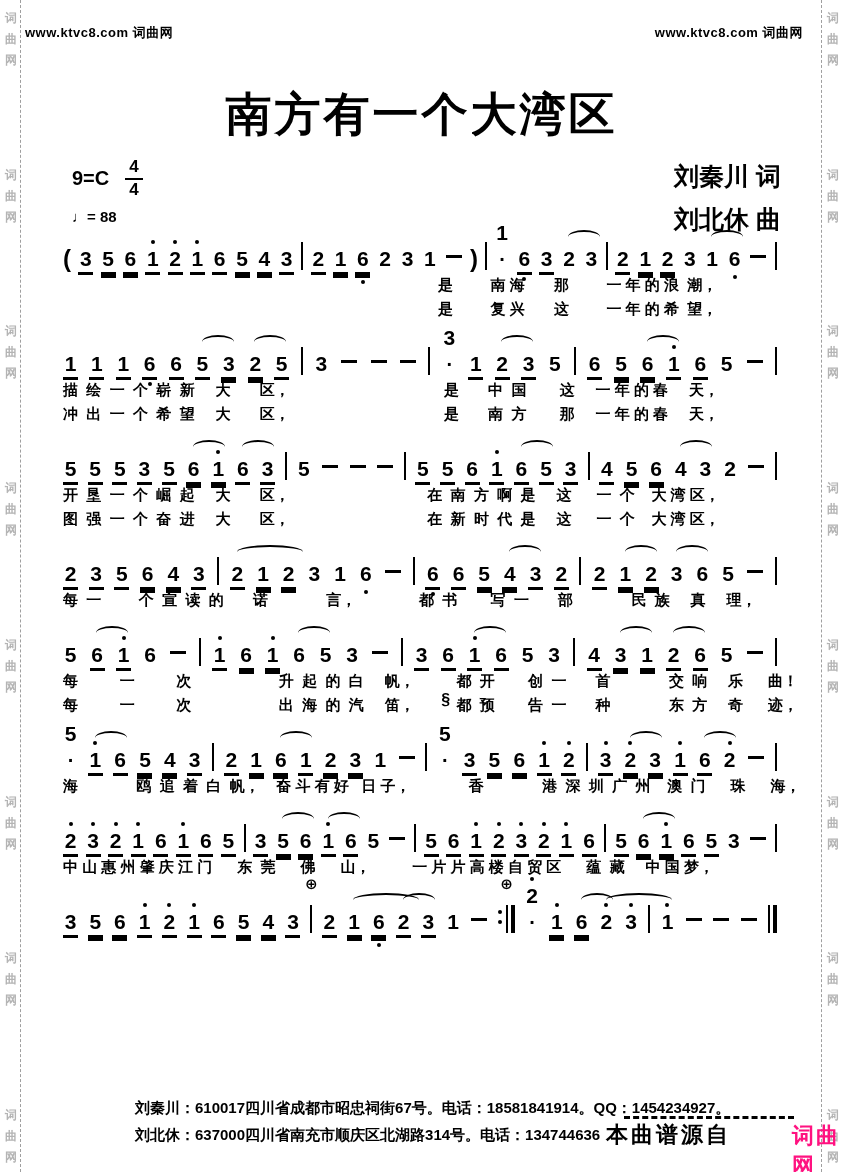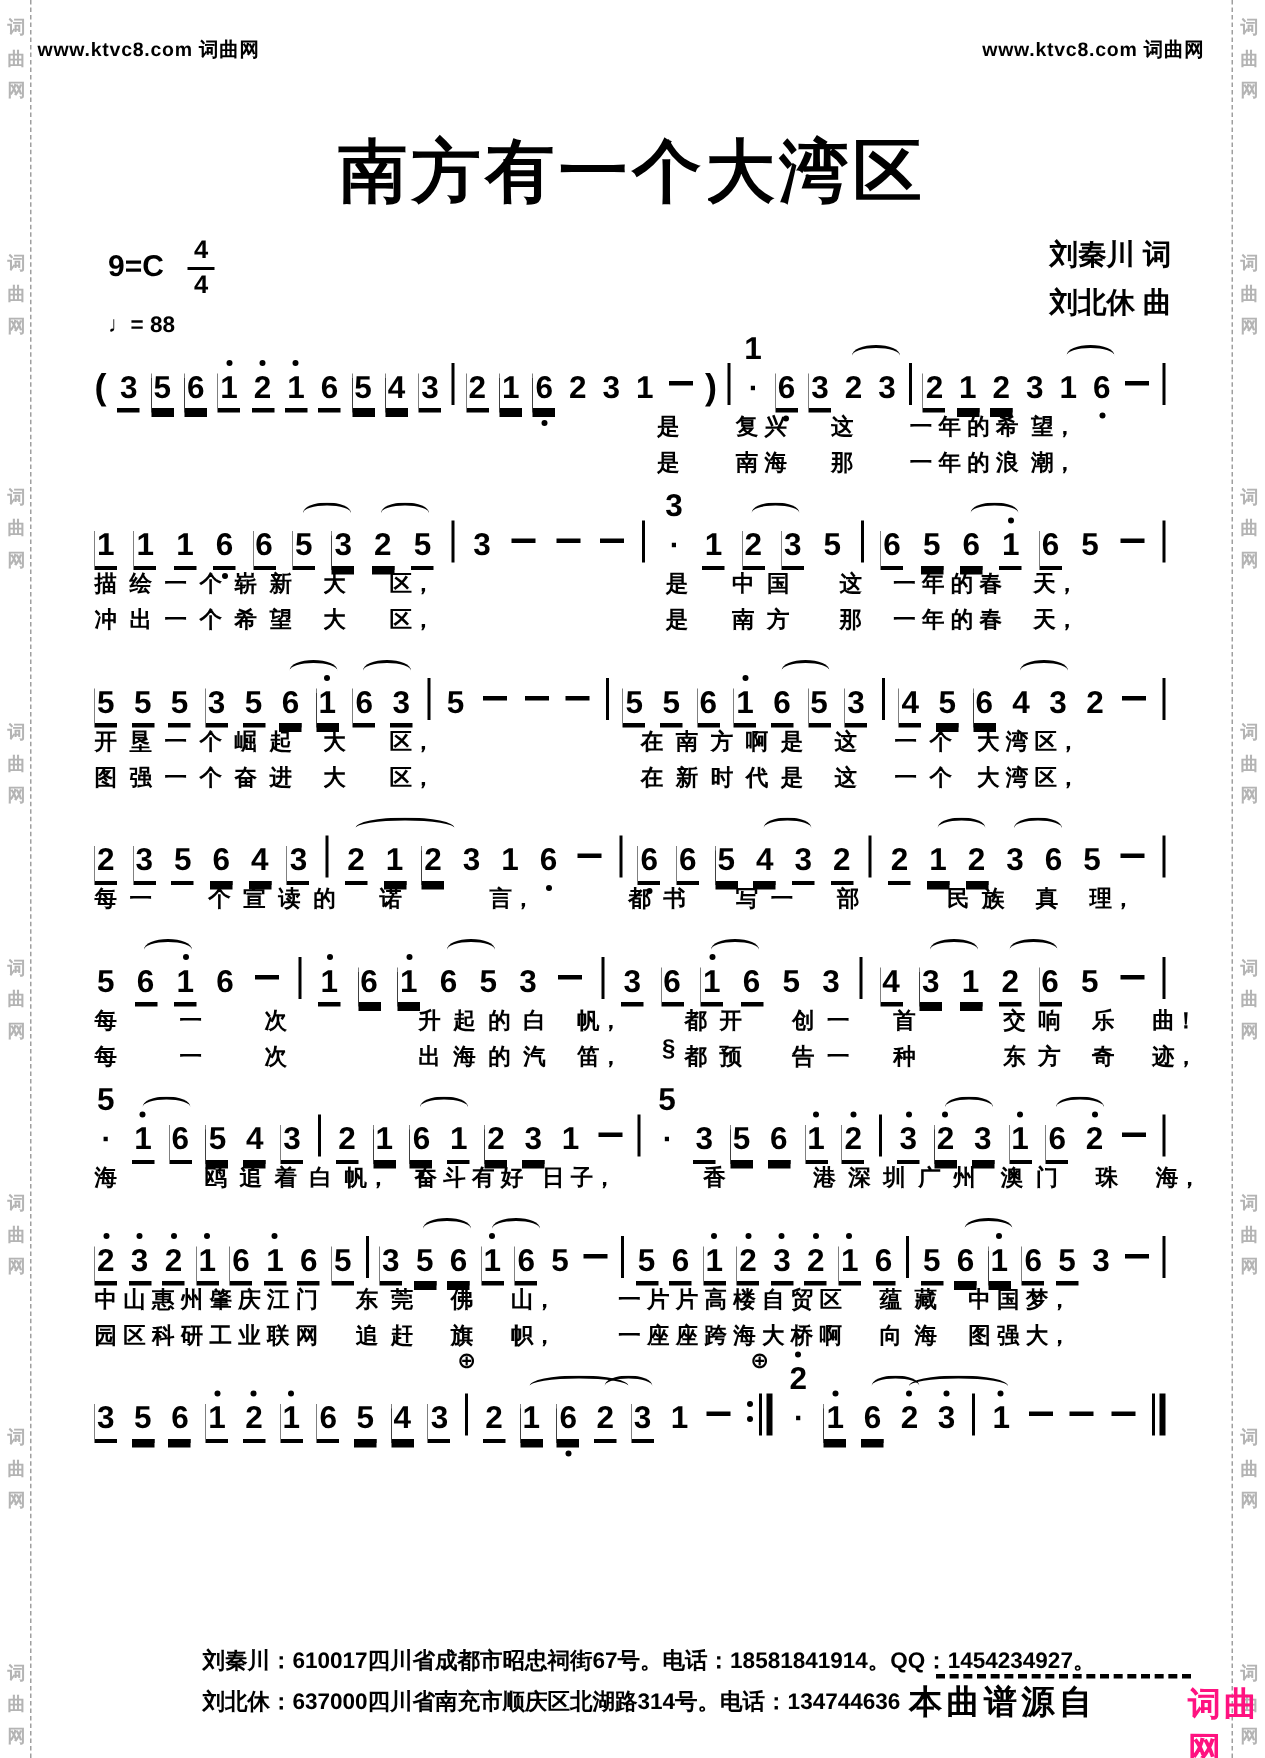--- a/index.html
+++ b/index.html
@@ -10,21 +10,21 @@
   .site.right{right:40px;}
   .title{position:absolute;top:84px;left:0;width:100%;text-align:center;
          font-size:46px;font-weight:bold;letter-spacing:3px;}
   .meta{position:absolute;top:158px;left:72px;}
   .keyrow{display:flex;align-items:center;font-size:20px;font-weight:bold;}
   .frac{display:inline-flex;flex-direction:column;align-items:center;margin-left:16px;
         font-size:17px;line-height:1.1;font-weight:bold;}
   .frac .top{border-bottom:2px solid #000;padding:0 4px 1px;}
   .frac .bot{padding:1px 4px 0;}
   .tempo{margin-top:9px;font-size:15px;font-weight:bold;}
-  .credits{position:absolute;top:155px;right:62px;text-align:right;font-size:19px;
+  .credits{position:absolute;top:155px;right:62px;text-align:right;font-size:25px;
            font-weight:bold;line-height:1.7;}
   
   .score{position:absolute;top:224px;left:63px;width:714px;}
   .system{margin-bottom:9px;}
   .notes{display:flex;justify-content:space-between;align-items:flex-end;height:48px;}
   .tok{position:relative;font-size:21px;font-weight:bold;line-height:26px;text-align:center;}
   .g{display:inline-block;min-width:13px;padding:0 1px;}
   .ad{font-size:20px;font-weight:bold;margin-left:1px;}
   .octdot{position:absolute;left:50%;transform:translateX(-50%);width:4px;height:4px;
           border-radius:50%;background:#000;}
@@ -213,22 +213,22 @@
         <div class="tok"><div class="g" style="display: inline-block; box-shadow: rgb(0, 0, 0) 0px 3px 0px 0px, rgb(0, 0, 0) 0px 6px 0px 0px;">1</div></div>
         <div class="tok"><div class="g" style="display: inline-block; box-shadow: rgb(0, 0, 0) 0px 3px 0px 0px, rgb(0, 0, 0) 0px 6px 0px 0px;">2</div></div>
         <div class="tok"><div class="g" style="display: inline-block;">3</div></div>
         <div class="tok"><div class="g" style="display: inline-block;">1</div><div class="arc"></div></div>
         <div class="tok"><div class="g" style="display: inline-block;">6</div><div class="octdot" style="bottom: -7px;"></div></div>
         <div class="tok"><div class="g" style="display: inline-block;"><div class="dash"></div></div></div>
         <div class="tok barwrap">
           <div class="bar"></div>
         </div>
       </div>
+      <div class="lyr">                                                                                          是         南 海       那         一 年 的 浪  潮，</div>
       <div class="lyr">                                                                                          是         复 兴       这         一 年 的 希  望，</div>
-      <div class="lyr">                                                                                          是         南 海       那         一 年 的 浪  潮，</div>
     </div>
     <div class="system">
       <div class="notes">
         <div class="tok"><div class="g" style="display: inline-block; box-shadow: rgb(0, 0, 0) 0px 3px 0px 0px;">1</div></div>
         <div class="tok"><div class="g" style="display: inline-block; box-shadow: rgb(0, 0, 0) 0px 3px 0px 0px;">1</div></div>
         <div class="tok"><div class="g" style="display: inline-block; box-shadow: rgb(0, 0, 0) 0px 3px 0px 0px;">1</div></div>
         <div class="tok"><div class="g" style="display: inline-block; box-shadow: rgb(0, 0, 0) 0px 3px 0px 0px;">6</div><div class="octdot" style="bottom: -9px;"></div></div>
         <div class="tok"><div class="g" style="display: inline-block; box-shadow: rgb(0, 0, 0) 0px 3px 0px 0px;">6</div></div>
         <div class="tok"><div class="g" style="display: inline-block; box-shadow: rgb(0, 0, 0) 0px 3px 0px 0px;">5</div><div class="arc"></div></div>
         <div class="tok"><div class="g" style="display: inline-block; box-shadow: rgb(0, 0, 0) 0px 3px 0px 0px, rgb(0, 0, 0) 0px 6px 0px 0px;">3</div></div>
@@ -480,21 +480,20 @@
         <div class="tok"><div class="g" style="display: inline-block; box-shadow: rgb(0, 0, 0) 0px 3px 0px 0px, rgb(0, 0, 0) 0px 6px 0px 0px;">1</div><div class="octdot hd"></div></div>
         <div class="tok"><div class="g" style="display: inline-block; box-shadow: rgb(0, 0, 0) 0px 3px 0px 0px;">6</div></div>
         <div class="tok"><div class="g" style="display: inline-block; box-shadow: rgb(0, 0, 0) 0px 3px 0px 0px;">5</div></div>
         <div class="tok"><div class="g" style="display: inline-block;">3</div></div>
         <div class="tok"><div class="g" style="display: inline-block;"><div class="dash"></div></div></div>
         <div class="tok barwrap">
           <div class="bar"></div>
         </div>
       </div>
       <div class="lyr">中 山 惠 州 肇 庆 江 门      东  莞      佛      山，          一 片 片 高 楼 自 贸 区      蕴  藏     中 国 梦，</div>
-      <div class="lyr">园 区 科 研 工 业 联 网      追  赶      旗      帜，          一 座 座 跨 海 大 桥 啊      向  海     图 强 大，</div>
     </div>
     <div class="system">
       <div class="notes">
         <div class="tok"><div class="g" style="display: inline-block; box-shadow: rgb(0, 0, 0) 0px 3px 0px 0px;">3</div></div>
         <div class="tok"><div class="g" style="display: inline-block; box-shadow: rgb(0, 0, 0) 0px 3px 0px 0px, rgb(0, 0, 0) 0px 6px 0px 0px;">5</div></div>
         <div class="tok"><div class="g" style="display: inline-block; box-shadow: rgb(0, 0, 0) 0px 3px 0px 0px, rgb(0, 0, 0) 0px 6px 0px 0px;">6</div></div>
         <div class="tok"><div class="g" style="display: inline-block; box-shadow: rgb(0, 0, 0) 0px 3px 0px 0px;">1</div><div class="octdot hd"></div></div>
         <div class="tok"><div class="g" style="display: inline-block; box-shadow: rgb(0, 0, 0) 0px 3px 0px 0px;">2</div><div class="octdot hd"></div></div>
         <div class="tok"><div class="g" style="display: inline-block; box-shadow: rgb(0, 0, 0) 0px 3px 0px 0px;">1</div><div class="octdot hd"></div></div>
         <div class="tok"><div class="g" style="display: inline-block; box-shadow: rgb(0, 0, 0) 0px 3px 0px 0px;">6</div></div>

